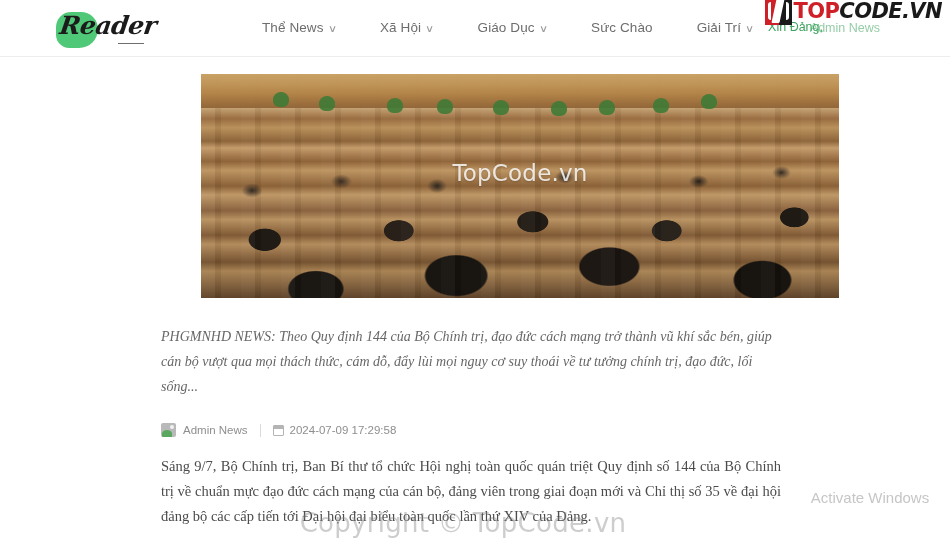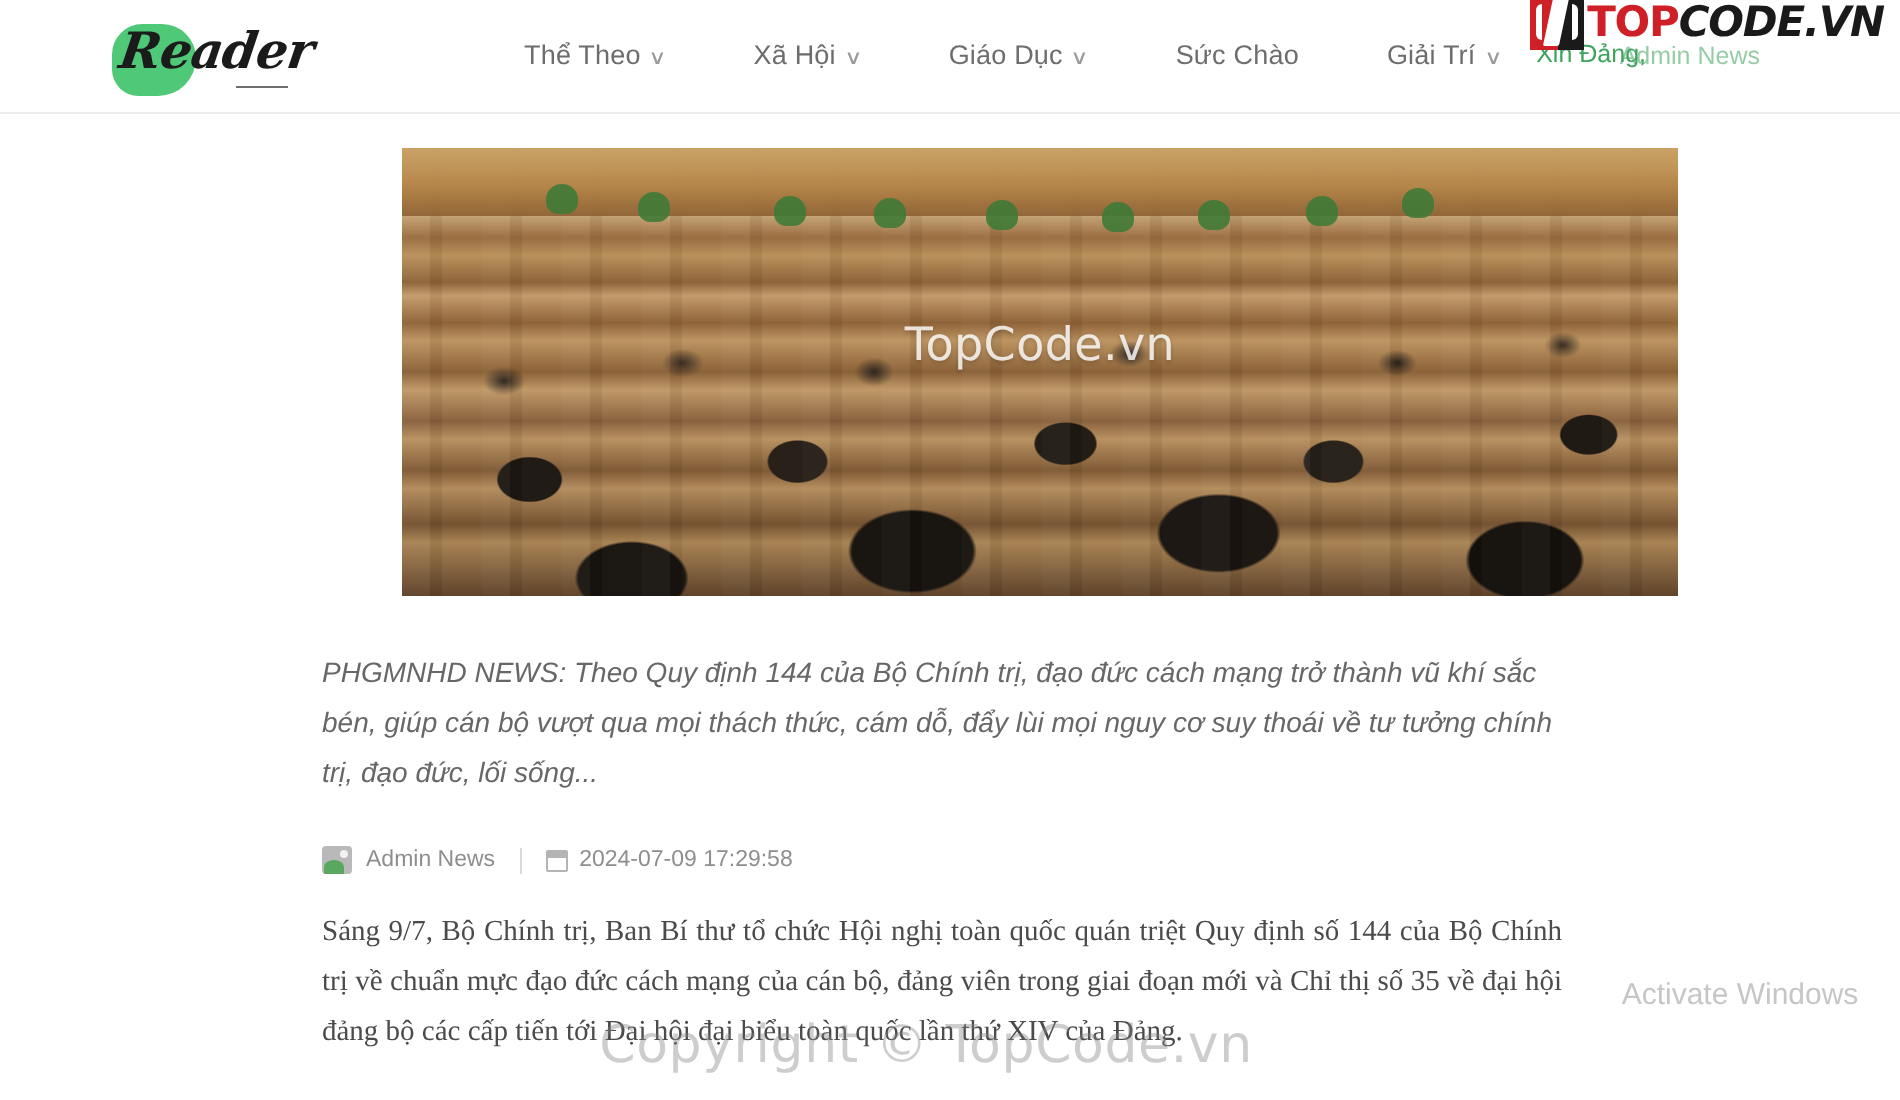--- a/index.html
+++ b/index.html
@@ -250,21 +250,21 @@
     font-family: "DejaVu Sans", sans-serif;
     font-size: 23px;
     font-weight: 400;
     color: rgba(255,255,255,0.82);
     letter-spacing: 0.2px;
     text-shadow: 0 1px 2px rgba(0,0,0,0.18);
   }
 
   .excerpt {
     margin-top: 26px;
-    font-family: Liberation Sans, sans-serif;
+    font-family: Liberation Serif, serif;
     font-style: italic;
     font-size: 14px;
     line-height: 25px;
     color: #676767;
     width: 625px;
   }
 
   .meta-row {
     margin-top: 22px;
     display: flex;
@@ -381,21 +381,21 @@
 <div class="site-header">
 
   <a class="brand" href="#">
     <span class="brand-blob"></span>
     <span class="brand-word">Reader</span>
     <span class="brand-underline"></span>
   </a>
 
   <nav class="main-nav">
     <div class="nav-item">
-      <span>Thể Theo</span><span class="caret">∨</span>
+      <span>Thể News</span><span class="caret">∨</span>
     </div>
     <div class="nav-item">
       <span>Xã Hội</span><span class="caret">∨</span>
     </div>
     <div class="nav-item">
       <span>Giáo Dục</span><span class="caret">∨</span>
     </div>
     <div class="nav-item">
       <span>Sức Chào</span>
     </div>

